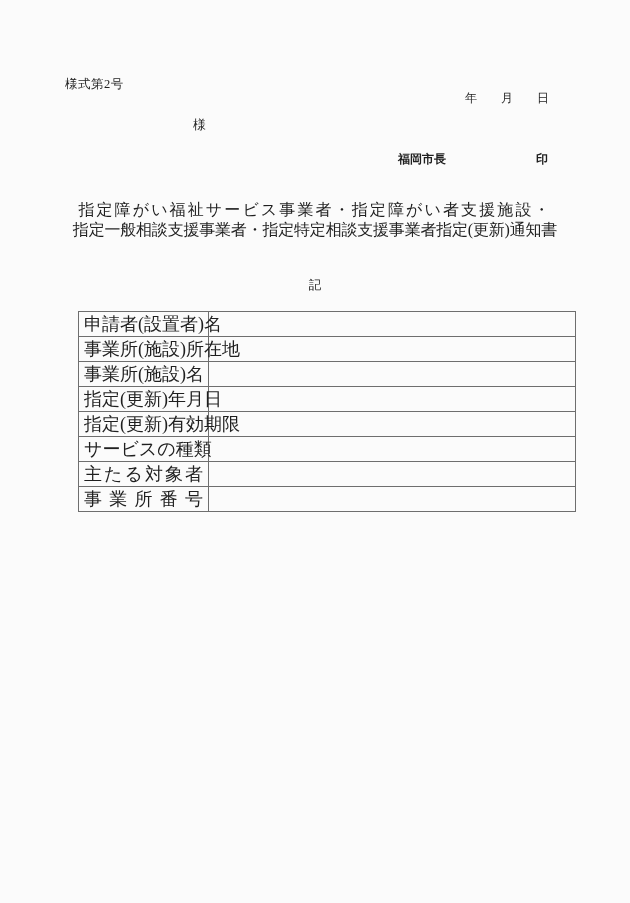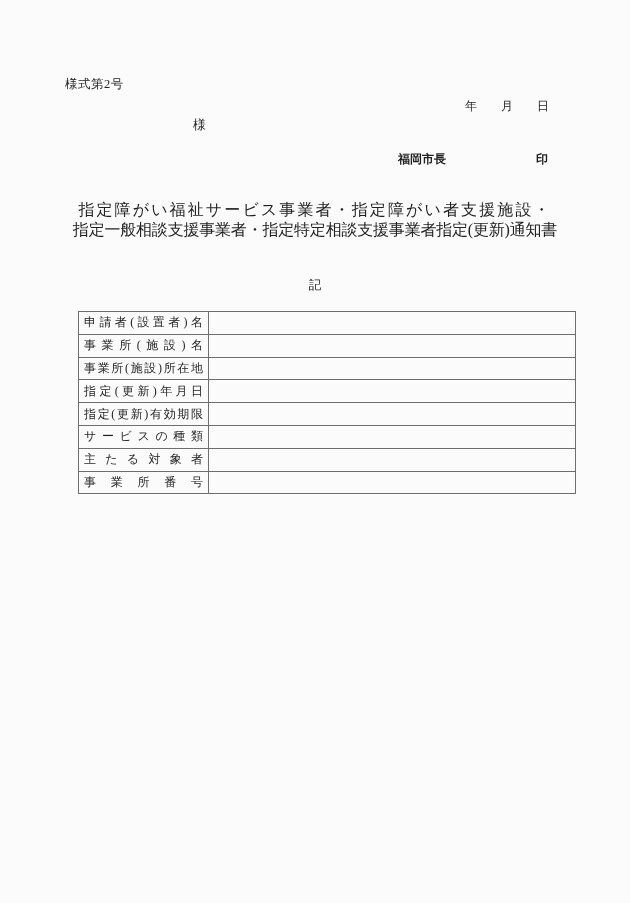--- a/index.html
+++ b/index.html
@@ -23,21 +23,21 @@
   .form-number {
     position: absolute;
     left: 65px;
     top: 76px;
     font-size: 12.5px;
     letter-spacing: 0.5px;
     white-space: pre;
   }
   .date-line {
     position: absolute;
-    top: 98px;
+    top: 90px;
     right: 81px;
     font-size: 12px;
     white-space: pre;
   }
   .addressee {
     position: absolute;
     left: 193px;
     top: 116px;
     font-size: 13px;
   }
@@ -82,21 +82,21 @@
     position: absolute;
     left: 78px;
     top: 311px;
     width: 475px;
     border-collapse: collapse;
     table-layout: fixed;
   }
   table.info-table td {
     border: 1px solid #6e6e6e;
     height: 21.8px;
-    font-size: 12px;
+    font-size: 18px;
     padding: 0 5px;
     vertical-align: middle;
     background: transparent;
   }
   td.label-cell {
     width: 119px;
     text-align: justify;
     text-align-last: justify;
     text-justify: inter-ideograph;
     white-space: nowrap;
@@ -129,25 +129,25 @@
 
   <div class="section-marker">記</div>
 
   <table class="info-table">
     <tbody>
       <tr>
         <td class="label-cell">申請者(設置者)名</td>
         <td class="value-cell"></td>
       </tr>
       <tr>
-        <td class="label-cell">事業所(施設)名</td>
+        <td class="label-cell">事業所(施設)所在地</td>
         <td class="value-cell"></td>
       </tr>
       <tr>
-        <td class="label-cell">事業所(施設)所在地</td>
+        <td class="label-cell">事業所(施設)名</td>
         <td class="value-cell"></td>
       </tr>
       <tr>
         <td class="label-cell">指定(更新)年月日</td>
         <td class="value-cell"></td>
       </tr>
       <tr>
         <td class="label-cell">指定(更新)有効期限</td>
         <td class="value-cell"></td>
       </tr>

